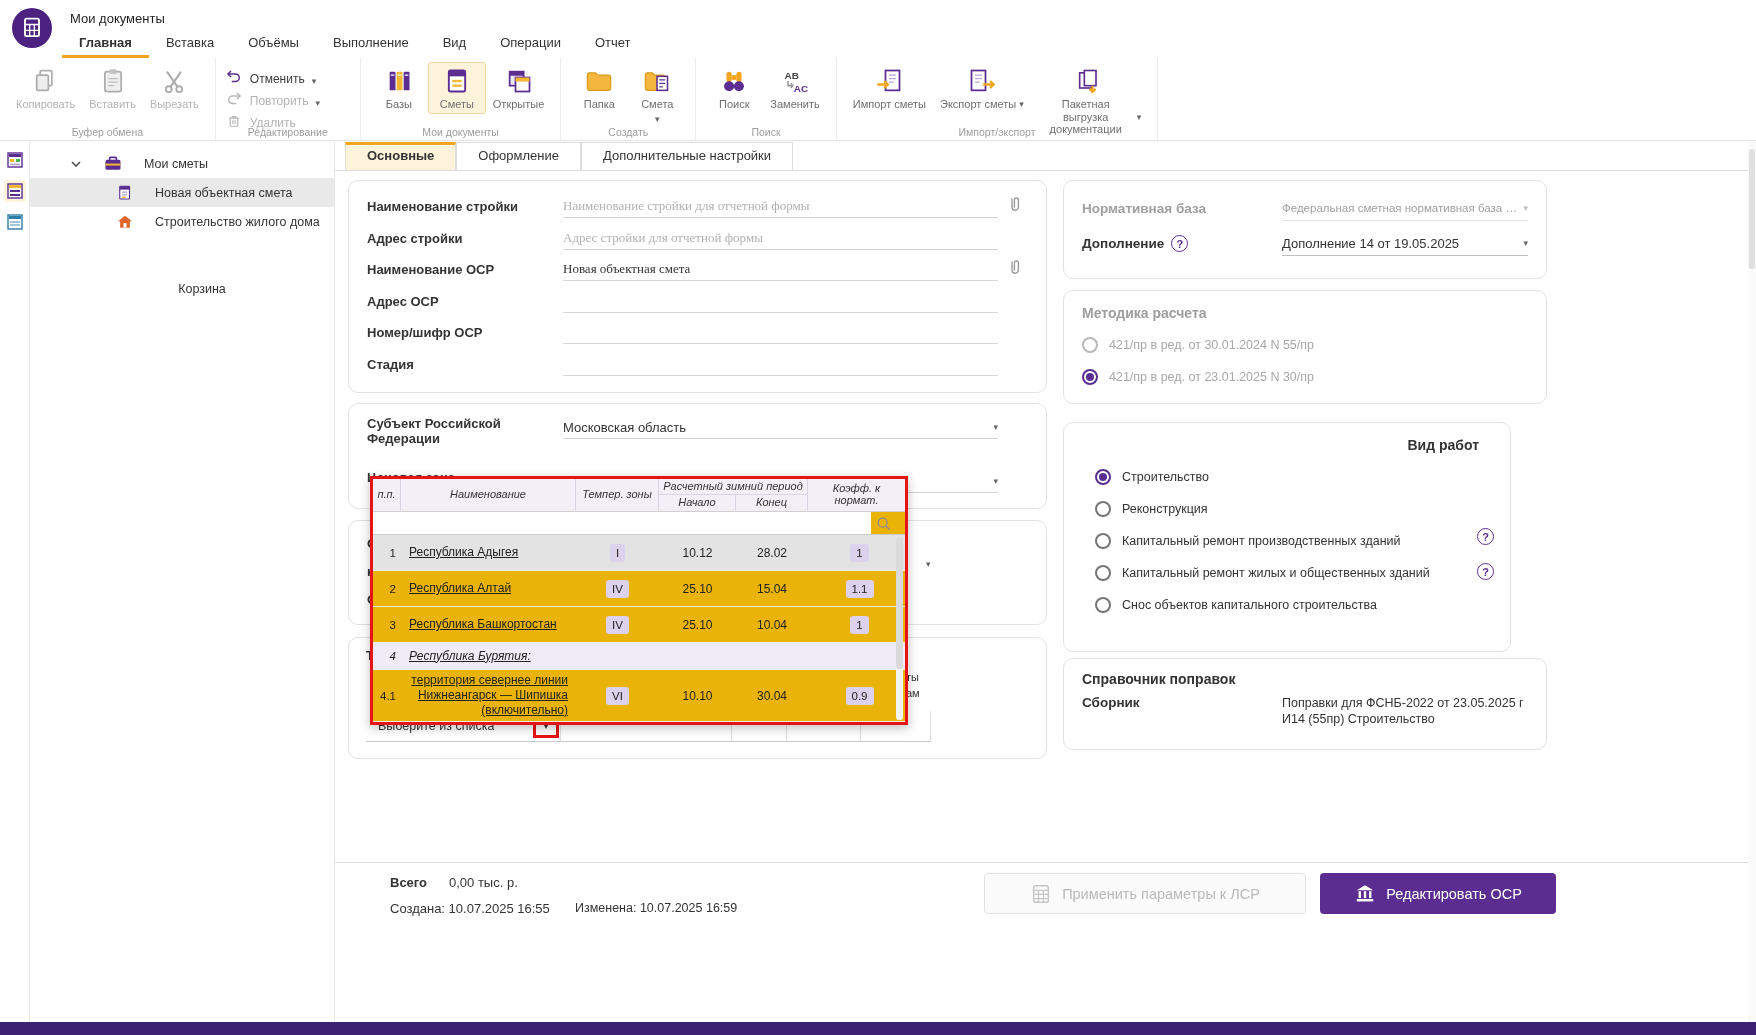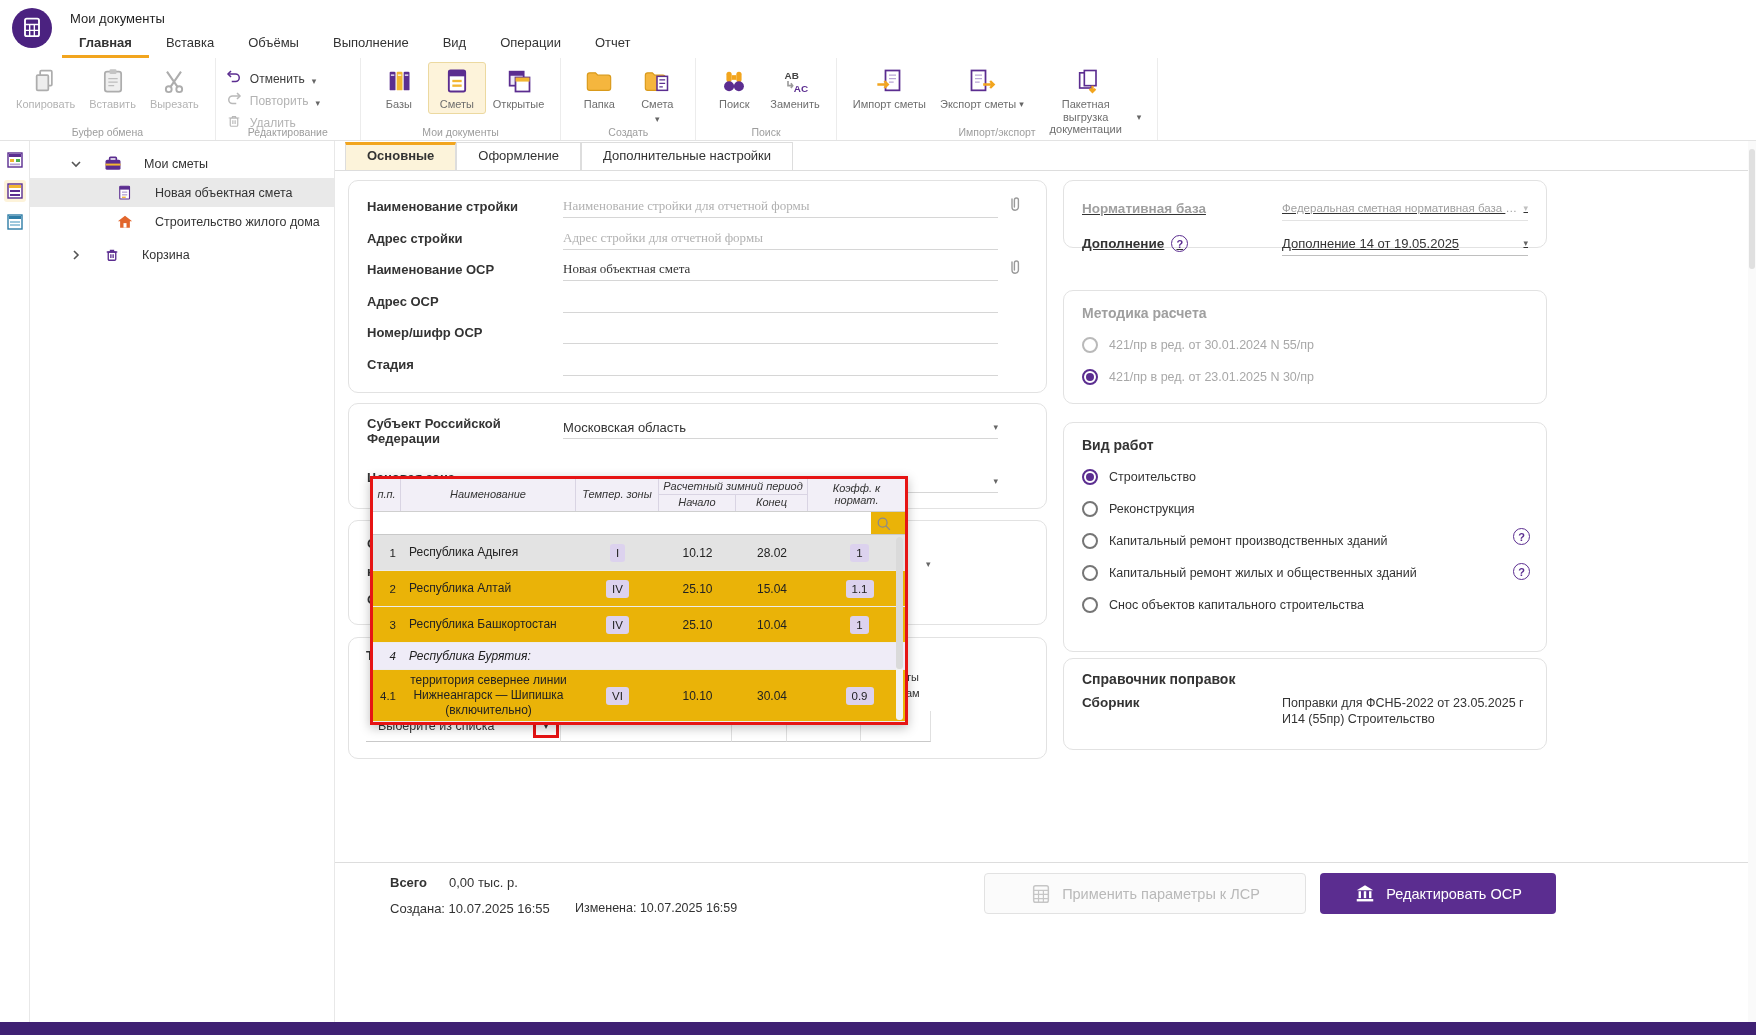--- a/index.html
+++ b/index.html
@@ -96,53 +96,53 @@
         border-right:1px solid #d9d4e3; padding:0 2px; line-height:1.05; }
   .pp-search { height:23px; border-bottom:1px solid #c9c9c9; position:relative; }
   .pp-search input { width:calc(100% - 34px); height:100%; border:0; outline:0;
                      padding:0 8px; font-size:12px; font-family:inherit; }
   .pp-body { position:relative; }
   .pp-row { display:grid; grid-template-columns:28px 175px 83px 77px 72px 103px;
             align-items:center; min-height:36px; border-bottom:1px solid #ececec;
             font-size:12px; color:#222; }
   .pp-row > div { display:flex; align-items:center; justify-content:center; }
   .pp-row .c-num { justify-content:flex-end; padding-right:5px; font-size:11.5px; }
-  .pp-row .c-name { justify-content:flex-start; padding:3px 8px; line-height:1.25; text-align:center; }
+  .pp-row .c-name { justify-content:flex-start; padding:3px 8px; line-height:1.25; text-align:right;text-decoration:underline; }
   .pp-row.sel { background:#e3e3e3; }
   .pp-row.grp { background:#efecf7; font-style:italic; min-height:27px; }
   .pp-row.tall { min-height:44px; }
   .badge { background:#dcd2ee; border-radius:3px; padding:3px 6px; min-width:14px;
            text-align:center; font-size:11.5px; display:inline-block; }
   .pp-scrollbar { position:absolute; right:2px; top:2px; bottom:2px; width:7px;
                   background:#f3f3f3; border-radius:3px; }
   .pp-scrollbar .thumb { position:absolute; top:0; height:72%; left:0; right:0;
                          background:#dadada; border-radius:3px; }
 
   
-  #cardA { left:1063px; top:180px; width:484px; height:68px; padding:10px 18px;text-decoration:underline; }
+  #cardA { left:1063px; top:180px; width:484px; height:99px; padding:10px 18px; }
   .prow { display:flex; align-items:center; min-height:35px; }
   .plabel { width:200px; font-size:13.5px; font-weight:bold; flex-shrink:0; }
   .plabel.dis { color:#9f9f9f; }
   .pval { flex:1; border-bottom:1px solid #bfbfbf; display:flex; justify-content:space-between;
           align-items:center; height:24px; font-size:13px; min-width:0; }
   .pval.dis { color:#9f9f9f; border-bottom-color:#e3e3e3; }
   .vt { white-space:nowrap; overflow:hidden; text-overflow:ellipsis; }
   .qmark { width:17px; height:17px; border:1.5px solid #5b2d90; border-radius:50%;
            color:#5b2d90; font-size:11px; font-weight:bold; display:inline-flex;
            align-items:center; justify-content:center; margin-left:7px; flex-shrink:0; }
   #cardB { left:1063px; top:290px; width:484px; height:114px; padding:14px 18px; }
   .ptitle { font-size:14px; font-weight:bold; }
   .ptitle.dis { color:#9f9f9f; }
   .ropt { display:flex; align-items:center; gap:11px; margin-top:16px; font-size:12.5px; }
   .ropt.dis { color:#a8a8a8; }
   .radio { width:16px; height:16px; border-radius:50%; border:2px solid #757575; flex-shrink:0; position:relative; }
   .radio.dis { border-color:#b9b9b9; }
   .radio.on { border-color:#5b2d90; }
   .radio.on::after { content:""; position:absolute; inset:2px; border-radius:50%; background:#5b2d90; }
-  #cardC { left:1063px; top:422px; width:484px; height:230px; padding:14px 18px; }
+  #cardC { left:1063px; top:422px; width:448px; height:230px; padding:14px 31px;text-align:right; }
   #cardC .qmark { position:absolute; right:16px; margin:0; }
   #cardD { left:1063px; top:658px; width:484px; height:92px; padding:12px 18px; }
   #cardD .pval-text { flex:1; font-size:12.5px; line-height:1.3; }
 
   
   #statusbar { position:absolute; left:335px; top:862px; width:1421px; height:160px;
                border-top:1px solid #ddd; background:#fff; }
   #total-label { position:absolute; left:55px; top:12px; font-weight:bold; font-size:13px; }
   #total-value { position:absolute; left:114px; top:12px; font-size:13px; }
   #created { position:absolute; left:55px; top:38px; font-size:13px; }
@@ -394,21 +394,21 @@
     </svg>
     <span>Новая объектная смета</span>
   </div>
   <div class="trow indent">
     <svg width="18" height="18" viewBox="0 0 24 24">
       <path d="M12 3.5 L21.5 11 H18.5 V19.5 H5.5 V11 H2.5 Z" fill="#e2662c"></path>
       <rect x="10" y="13.5" width="4" height="6" fill="#fff"></rect>
     </svg>
     <span>Строительство жилого дома</span>
   </div>
-  <div class="trow" style="margin-top:4px;">
+  <div class="trow" style="margin-top:4px;flex-direction:column;">
     <svg width="12" height="12" viewBox="0 0 12 12">
       <path d="M4 2 L8 6 L4 10" stroke="#555" stroke-width="1.6" fill="none"></path>
     </svg>
     <svg width="18" height="18" viewBox="0 0 24 24">
       <rect x="7" y="8" width="10" height="11" rx="1.5" fill="none" stroke="#5b2d90" stroke-width="1.8"></rect>
       <path d="M5 8 H19 M10 8 V6 H14 V8 M10.5 11 V16 M13.5 11 V16" stroke="#5b2d90" stroke-width="1.8" fill="none"></path>
     </svg>
     <span>Корзина</span>
   </div>
 </div>

